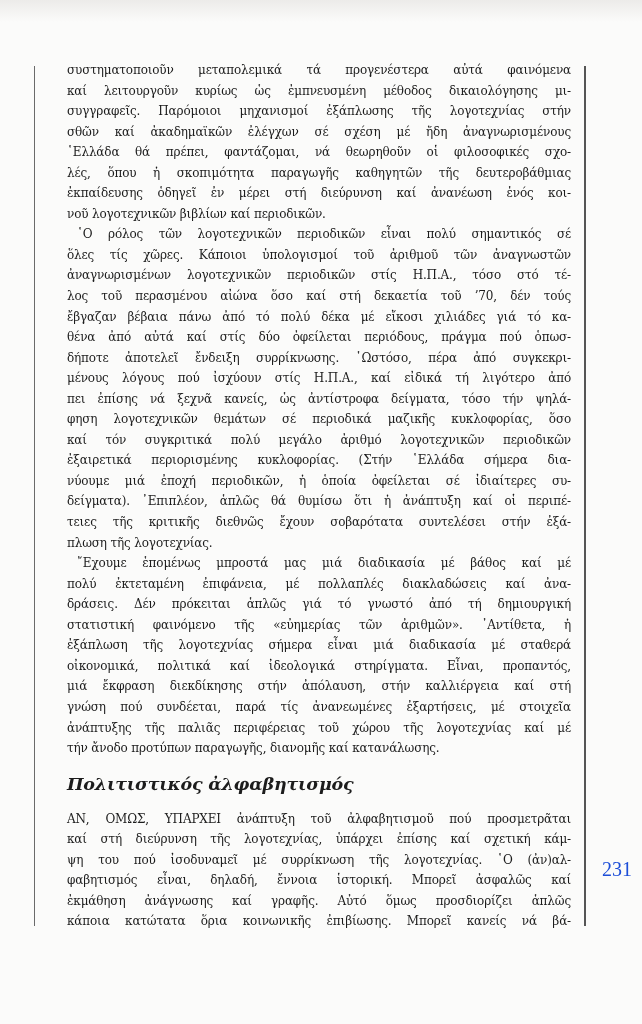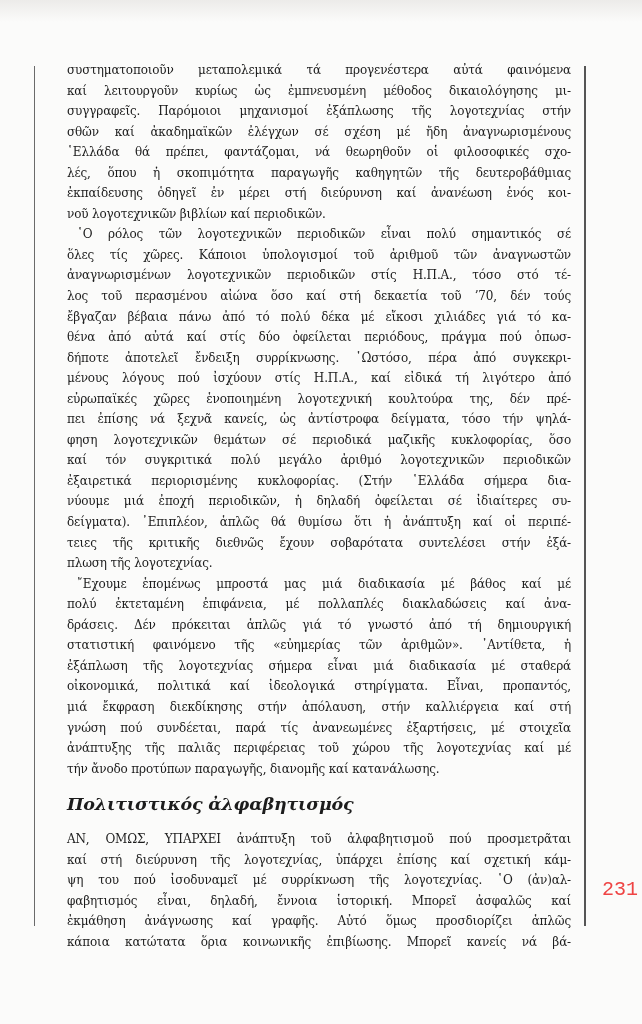--- a/index.html
+++ b/index.html
@@ -24,22 +24,22 @@
     display: block; height: 20.55px; line-height: 20.55px; font-size: 12px;
     white-space: nowrap; text-align: justify; text-align-last: justify; letter-spacing: -0.15px;
   }
   .line.last { text-align-last: left; }
   .line.indent { padding-left: 10px; }
   .heading {
     display: block; font-weight: bold; font-style: italic; font-size: 17.5px;
     height: 26px; line-height: 26px; margin-top: 12px; margin-bottom: 12px; letter-spacing: -0.2px;
   }
   .page-number {
-    position: absolute; left: 602px; top: 858px; font-family: Liberation Mono, monospace;
-    font-size: 20px; color: #ef4444; margin-top: 20px;
+    position: absolute; left: 602px; top: 858px; font-family: Liberation Serif, serif;
+    font-size: 20px; color: #1d4ed8;
   }
 </style>
 </head>
 <body>
 
 <div class="top-shade"></div>
 <div class="rule-left"></div>
 <div class="rule-right"></div>
 
 <div class="column">
@@ -55,26 +55,25 @@
   </div>
   <div>
     <span class="line indent">῾Ο ρόλος τῶν λογοτεχνικῶν περιοδικῶν εἶναι πολύ σημαντικός σέ</span>
     <span class="line">ὅλες τίς χῶρες. Κάποιοι ὑπολογισμοί τοῦ ἀριθμοῦ τῶν ἀναγνωστῶν</span>
     <span class="line">ἀναγνωρισμένων λογοτεχνικῶν περιοδικῶν στίς Η.Π.Α., τόσο στό τέ-</span>
     <span class="line">λος τοῦ περασμένου αἰώνα ὅσο καί στή δεκαετία τοῦ ’70, δέν τούς</span>
     <span class="line">ἔβγαζαν βέβαια πάνω ἀπό τό πολύ δέκα μέ εἴκοσι χιλιάδες γιά τό κα-</span>
     <span class="line">θένα ἀπό αὐτά καί στίς δύο ὀφείλεται περιόδους, πράγμα πού ὁπωσ-</span>
     <span class="line">δήποτε ἀποτελεῖ ἔνδειξη συρρίκνωσης. ῾Ωστόσο, πέρα ἀπό συγκεκρι-</span>
     <span class="line">μένους λόγους πού ἰσχύουν στίς Η.Π.Α., καί εἰδικά τή λιγότερο ἀπό</span>
-    <span class="line">εὐρωπαϊκές χῶρες ἑνοποιημένη λογοτεχνική κουλτούρα της, δέν πρέ-</span>
     <span class="line">πει ἐπίσης νά ξεχνᾶ κανείς, ὡς ἀντίστροφα δείγματα, τόσο τήν ψηλά-</span>
     <span class="line">φηση λογοτεχνικῶν θεμάτων σέ περιοδικά μαζικῆς κυκλοφορίας, ὅσο</span>
     <span class="line">καί τόν συγκριτικά πολύ μεγάλο ἀριθμό λογοτεχνικῶν περιοδικῶν</span>
     <span class="line">ἐξαιρετικά περιορισμένης κυκλοφορίας. (Στήν ῾Ελλάδα σήμερα δια-</span>
-    <span class="line">νύουμε μιά ἐποχή περιοδικῶν, ἡ δηλαδή ὀφείλεται σέ ἰδιαίτερες συ-</span>
+    <span class="line">νύουμε μιά ἐποχή περιοδικῶν, ἡ ὁποία ὀφείλεται σέ ἰδιαίτερες συ-</span>
     <span class="line">δείγματα). ᾿Επιπλέον, ἁπλῶς θά θυμίσω ὅτι ἡ ἀνάπτυξη καί οἱ περιπέ-</span>
     <span class="line">τειες τῆς κριτικῆς διεθνῶς ἔχουν σοβαρότατα συντελέσει στήν ἐξά-</span>
     <span class="line last">πλωση τῆς λογοτεχνίας.</span>
   </div>
   <div>
     <span class="line indent">῎Εχουμε ἑπομένως μπροστά μας μιά διαδικασία μέ βάθος καί μέ</span>
     <span class="line">πολύ ἐκτεταμένη ἐπιφάνεια, μέ πολλαπλές διακλαδώσεις καί ἀνα-</span>
     <span class="line">δράσεις. Δέν πρόκειται ἁπλῶς γιά τό γνωστό ἀπό τή δημιουργική</span>
     <span class="line">στατιστική φαινόμενο τῆς «εὐημερίας τῶν ἀριθμῶν». ᾿Αντίθετα, ἡ</span>
     <span class="line">ἐξάπλωση τῆς λογοτεχνίας σήμερα εἶναι μιά διαδικασία μέ σταθερά</span>

